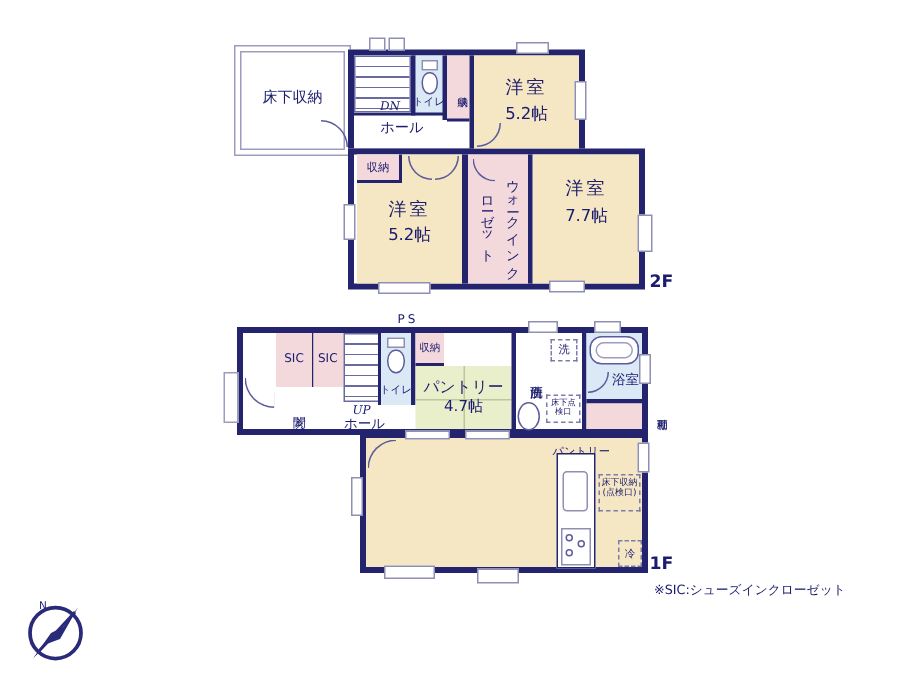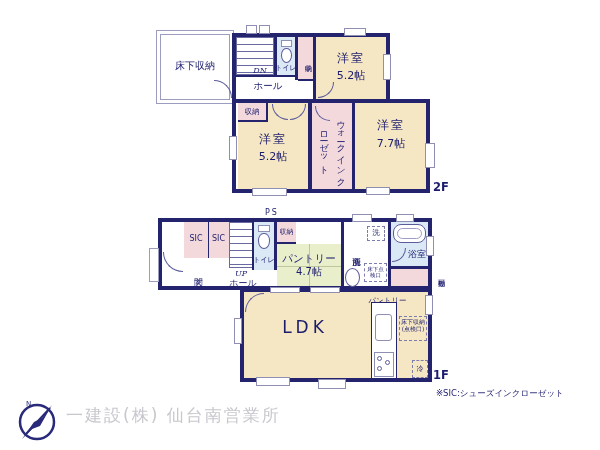--- a/index.html
+++ b/index.html
@@ -143,21 +143,20 @@
 
   <div class="fill wet" style="left:391px;top:222px;width:37px;height:44px;"></div>
   <div class="tub" style="left:393px;top:224px;width:33px;height:19px;"></div>
   <div class="lbl" style="left:393px;top:249px;width:33px;font-size:9px;text-align:right;">浴室</div>
   <div class="arc" style="left:392px;top:248px;width:14px;height:14px;transform:rotate(180deg);"></div>
   <div class="wall" style="left:391px;top:266px;width:37px;height:2.5px;"></div>
   <div class="fill closet" style="left:391px;top:269px;width:37px;height:17px;"></div>
   <div class="lbl" style="left:367px;top:273px;width:41px;font-size:7.5px;margin-top:24px;">パントリー</div>
   <div class="lbl vlbl" style="left:434px;top:258px;width:11px;height:32px;font-size:7px;">可動棚</div>
 
-  <div class="lbl" style="left:268px;top:318px;width:74px;font-size:17px;letter-spacing:4px;">LDK</div>
   <div class="arc" style="left:245px;top:293px;width:19px;height:19px;"></div>
 
   <div class="kcounter" style="left:371px;top:302px;width:26px;height:77px;"></div>
   <div class="win" style="left:375px;top:314px;width:17px;height:27px;border-radius:3px;"></div>
   <div class="win" style="left:374px;top:352px;width:20px;height:25px;"></div>
   <div class="dot" style="left:377px;top:356px;"></div>
   <div class="dot" style="left:385px;top:360px;"></div>
   <div class="dot" style="left:377px;top:366px;"></div>
   <div class="dashed" style="left:399px;top:316px;width:28px;height:25px;"></div>
   <div class="lbl wrap" style="left:398px;top:319px;width:30px;font-size:6px;">床下収納(点検口)</div>
@@ -176,15 +175,14 @@
 
   <div class="floorlbl" style="left:433px;top:368px;">1F</div>
   <div class="note" style="left:436px;top:388px;">※SIC:シューズインクローゼット</div>
 
   <svg style="position:absolute;left:12px;top:396px;" width="48" height="48" viewBox="0 0 48 48">
     <circle cx="25" cy="26" r="17" fill="none" stroke="#2a2a7a" stroke-width="2.5"></circle>
     <polygon points="40,9 30,22 22,26 10,43 20,33 28,30" fill="#2a2a7a"></polygon>
     <line x1="14" y1="38" x2="38" y2="12" stroke="#2a2a7a" stroke-width="2"></line>
     <text x="14" y="10" font-size="7" fill="#2a2a7a" font-family="DejaVu Sans, sans-serif">N</text>
   </svg>
-  <div class="company" style="left:66px;top:404px;">一建設(株) 仙台南営業所</div>
 
 </div>
 
 </body></html>

